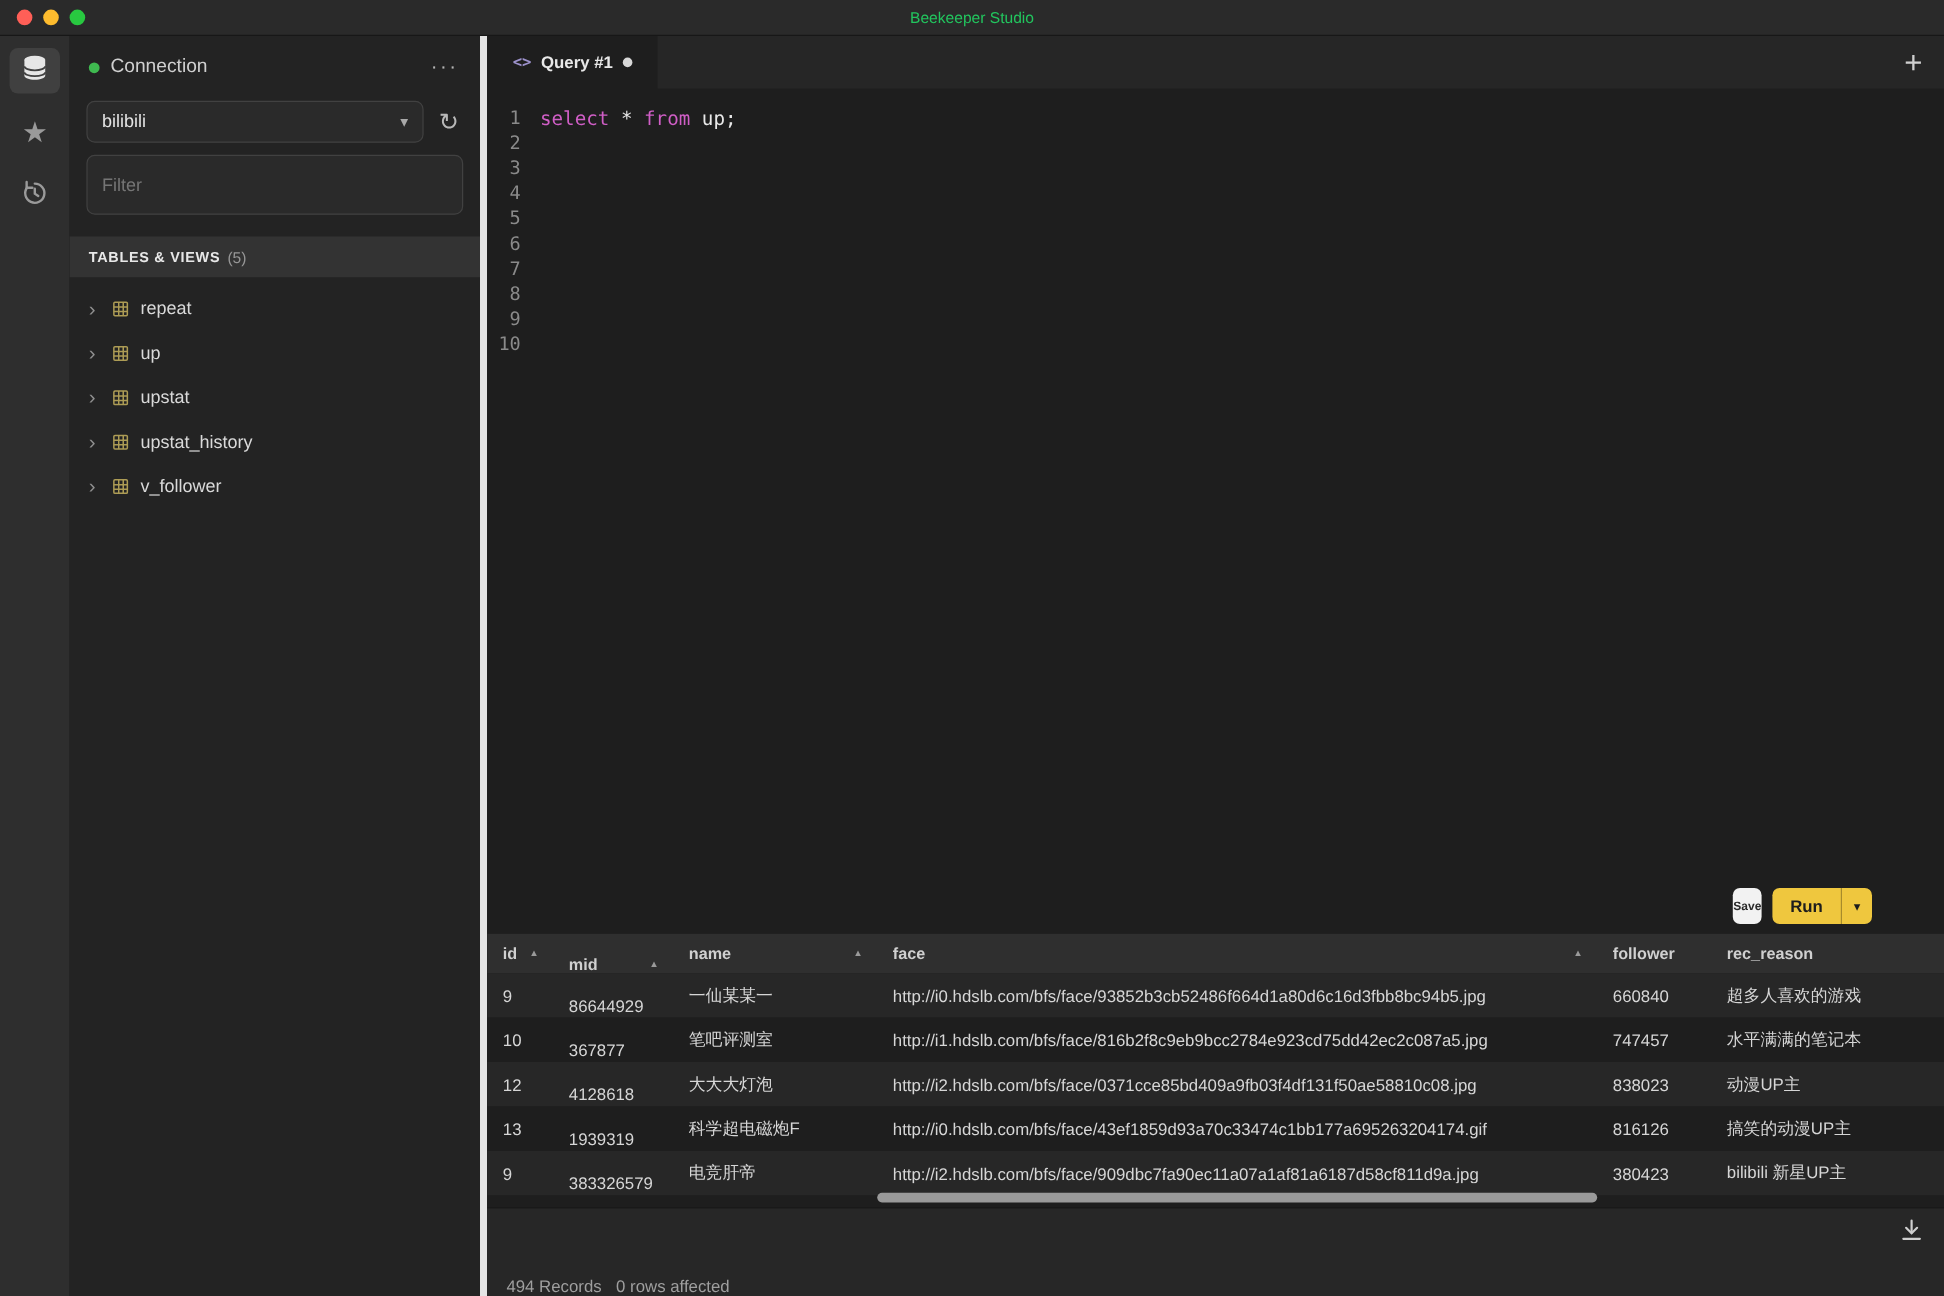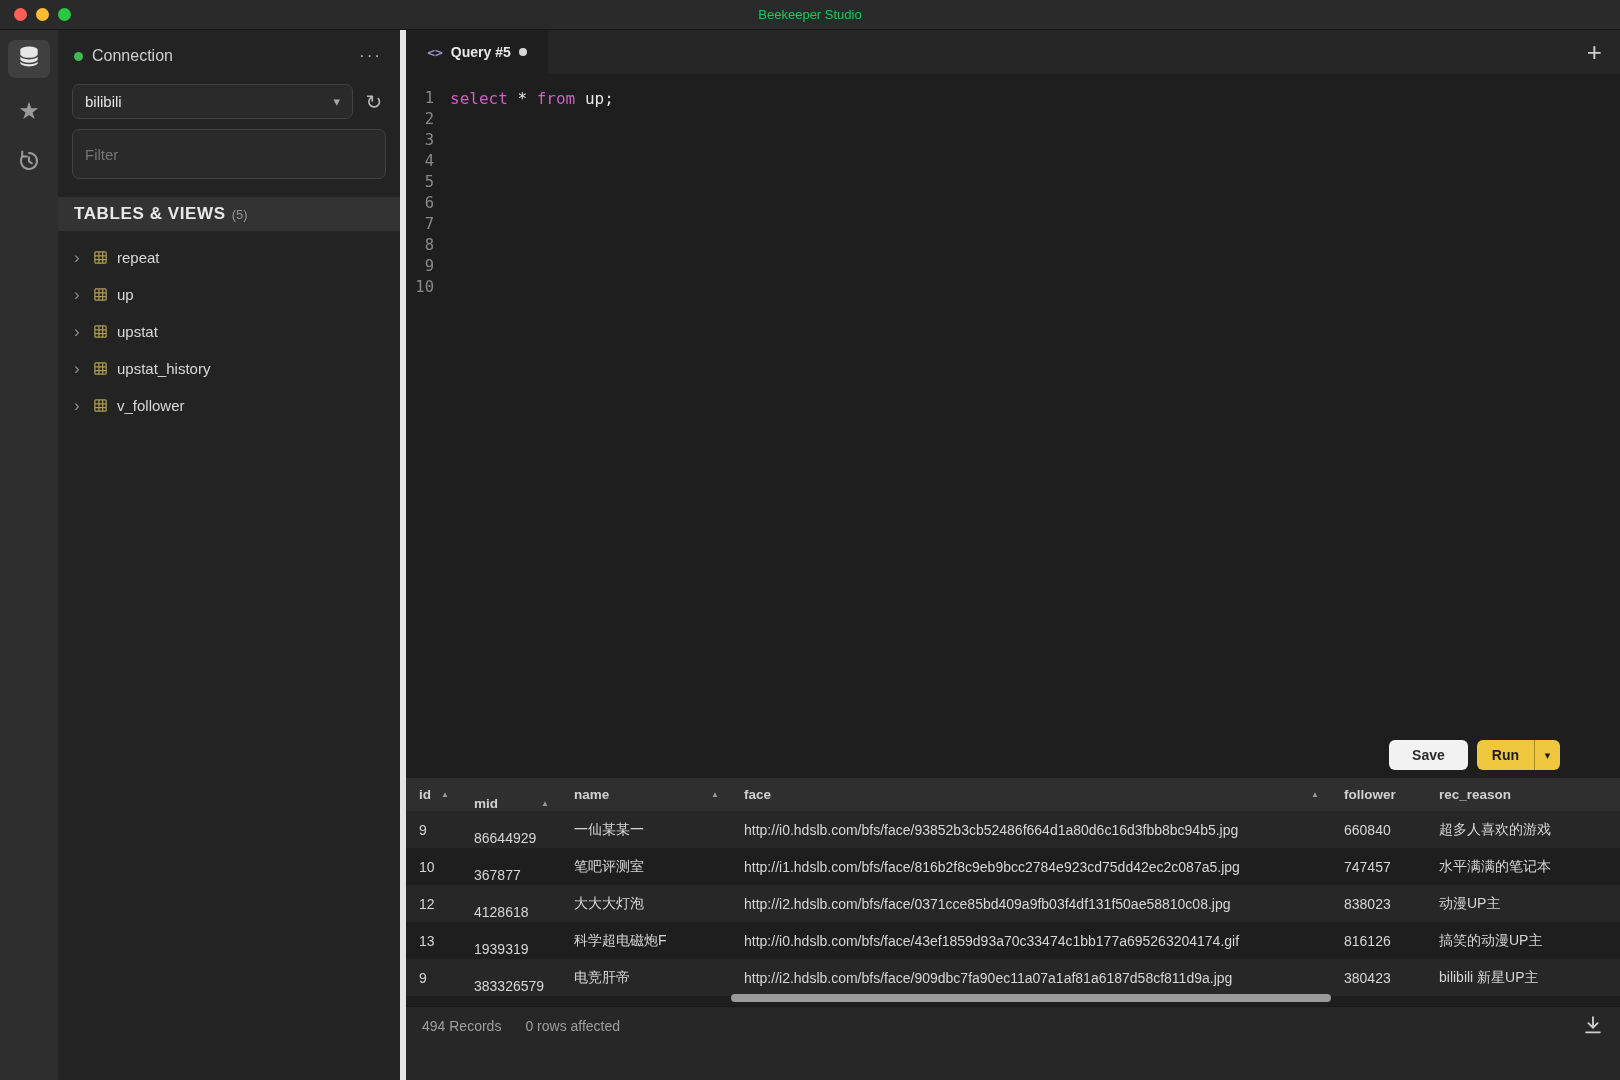--- a/index.html
+++ b/index.html
@@ -38,21 +38,21 @@
   .db-select { flex:1; height:35px; background:#2a2a2a; border:1px solid #414141; border-radius:7px;
     display:flex; align-items:center; padding:0 12px; color:#e4e4e4; font-size:15px; cursor:pointer; }
   .db-select .caret { margin-left:auto; color:#a8a8a8; font-size:13px; }
   .refresh { width:24px; text-align:center; color:#b8b8b8; font-size:20px; cursor:pointer; line-height:1; }
   .filter-row { margin:10px 14px 0; }
   .filter-input { width:100%; height:50px; background:#2a2a2a; border:1px solid #414141; border-radius:7px;
     padding:0 12px; color:#e0e0e0; font-size:15px; outline:none; font-family:"Liberation Sans",sans-serif; }
   .filter-input::placeholder { color:#757575; }
   .section-head { margin-top:18px; height:34px; background:#333333; display:flex; align-items:center;
     padding:0 16px; gap:6px; }
-  .sec-title { font-size:17px; font-weight:bold; color:#e8e8e8; letter-spacing:0.6px; }
+  .sec-title { font-size:12px; font-weight:bold; color:#e8e8e8; letter-spacing:0.6px; }
   .sec-count { font-size:13px; color:#969696; }
   .table-list { margin-top:8px; }
   .table-item { height:37px; display:flex; align-items:center; padding:0 16px; gap:9px; cursor:pointer; }
   .table-item .chev { color:#8f8f8f; font-size:17px; line-height:1; width:10px; }
   .table-item .tname { color:#d9d9d9; font-size:15px; }
 
   
   .content { flex:1; display:flex; flex-direction:column; min-width:0; background:#1e1e1e; }
   .tabbar { height:44px; background:#262626; display:flex; align-items:stretch; position:relative; flex:0 0 auto; }
   .tab { width:142px; background:#1e1e1e; display:flex; align-items:center; justify-content:center;
@@ -67,22 +67,22 @@
   .editor { height:704px; flex:0 0 auto; display:flex; position:relative; background:#1e1e1e;
     font-family:"DejaVu Sans Mono",monospace; padding-top:14px; }
   .gutter { width:36px; flex:0 0 auto; text-align:right; padding-right:8px; color:#8a8a8a;
     font-size:15.5px; line-height:21px; }
   .codearea { flex:1; padding-left:8px; font-size:16px; line-height:21px; color:#e8e8e8; }
   .tok-keyword { color:var(--keyword,#d05ec6); }
   .tok-operator { color:#e8e8e8; }
   .tok-plain { color:#e8e8e8; }
   .actions { position:absolute; right:60px; bottom:8px; display:flex; gap:9px; align-items:center;
     font-family:"Liberation Sans",sans-serif; }
-  .btn-save { height:30px; padding:0 23px; border:none; border-radius:6px; background:#f2f2f2;
-    color:#2a2a2a; font-size:14px; font-weight:bold; cursor:pointer; font-family:inherit; }
+  .btn-save { height:30px; padding:0 0; border:none; border-radius:6px; background:#f2f2f2;
+    color:#2a2a2a; font-size:10px; font-weight:bold; cursor:pointer; font-family:inherit; }
   .run-group { display:flex; height:30px; border-radius:6px; overflow:hidden;
     background:var(--run-button,#efc73e); }
   .btn-run { height:30px; padding:0 15px; border:none; background:transparent; color:#1d1d1d;
     font-size:14px; font-weight:bold; cursor:pointer; font-family:Liberation Sans, sans-serif; }
   .btn-run-caret { width:26px; border:none; background:transparent; border-left:1px solid rgba(0,0,0,0.3);
     color:#1d1d1d; font-size:11px; cursor:pointer; }
 
   
   .results { height:228px; flex:0 0 auto; position:relative; overflow:hidden; background:#1e1e1e; }
   .thead { height:33px; background:#2f2f2f; display:flex; align-items:stretch; }
@@ -97,21 +97,21 @@
   .col-mid { width:100px; flex:0 0 auto;margin-top:17px; }
   .col-name { width:170px; flex:0 0 auto; }
   .col-face { width:600px; flex:0 0 auto;gap:33px; }
   .col-follower { width:95px; flex:0 0 auto; }
   .col-rec_reason { flex:1; min-width:0; }
   .hscroll { position:absolute; left:0; right:0; bottom:2px; height:10px; }
   .thumb { position:absolute; left:325px; width:600px; height:8px; border-radius:4px; background:#9a9a9a; }
 
   
   .statusbar { flex:1; background:#272727; border-top:1px solid #171717; position:relative;
-    display:flex; align-items:flex-start; padding:11px 16px 0; gap:24px; }
+    display:flex; align-items:flex-end; padding:11px 16px 0; gap:12px; }
   .st-text { font-size:14px; color:#9f9f9f; }
   .download { position:absolute; right:16px; top:7px; cursor:pointer; }
 </style>
 </head>
 <body>
 
 <div class="window">
 
   <div class="titlebar">
     <div class="traffic">
@@ -220,21 +220,21 @@
             </span>
             <span class="tname">v_follower</span>
           </div>
         </div>
     </div>
 
     <div class="content">
       <div class="tabbar">
         <div class="tab">
           <span class="tab-icon">&lt;&gt;</span>
-          <span class="tab-label">Query #5</span>
+          <span class="tab-label">Query #1</span>
           <span class="tab-dot"></span>
         </div>
         <div class="newtab">+</div>
       </div>
 
       <div class="editor">
         <div class="gutter">
             <div class="ln">1</div>
             <div class="ln">2</div>
             <div class="ln">3</div>

